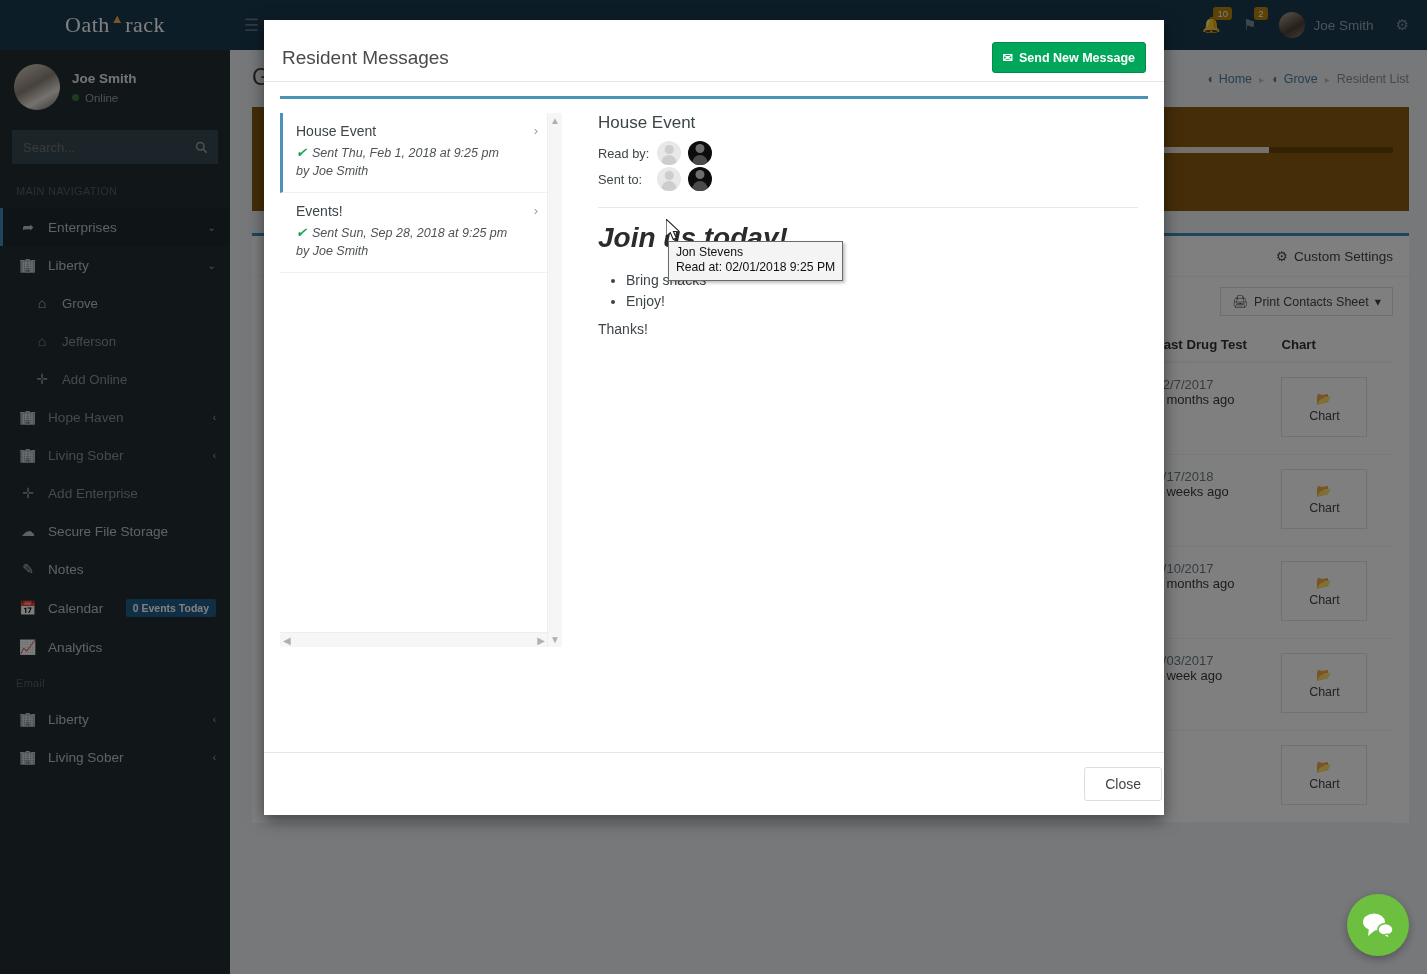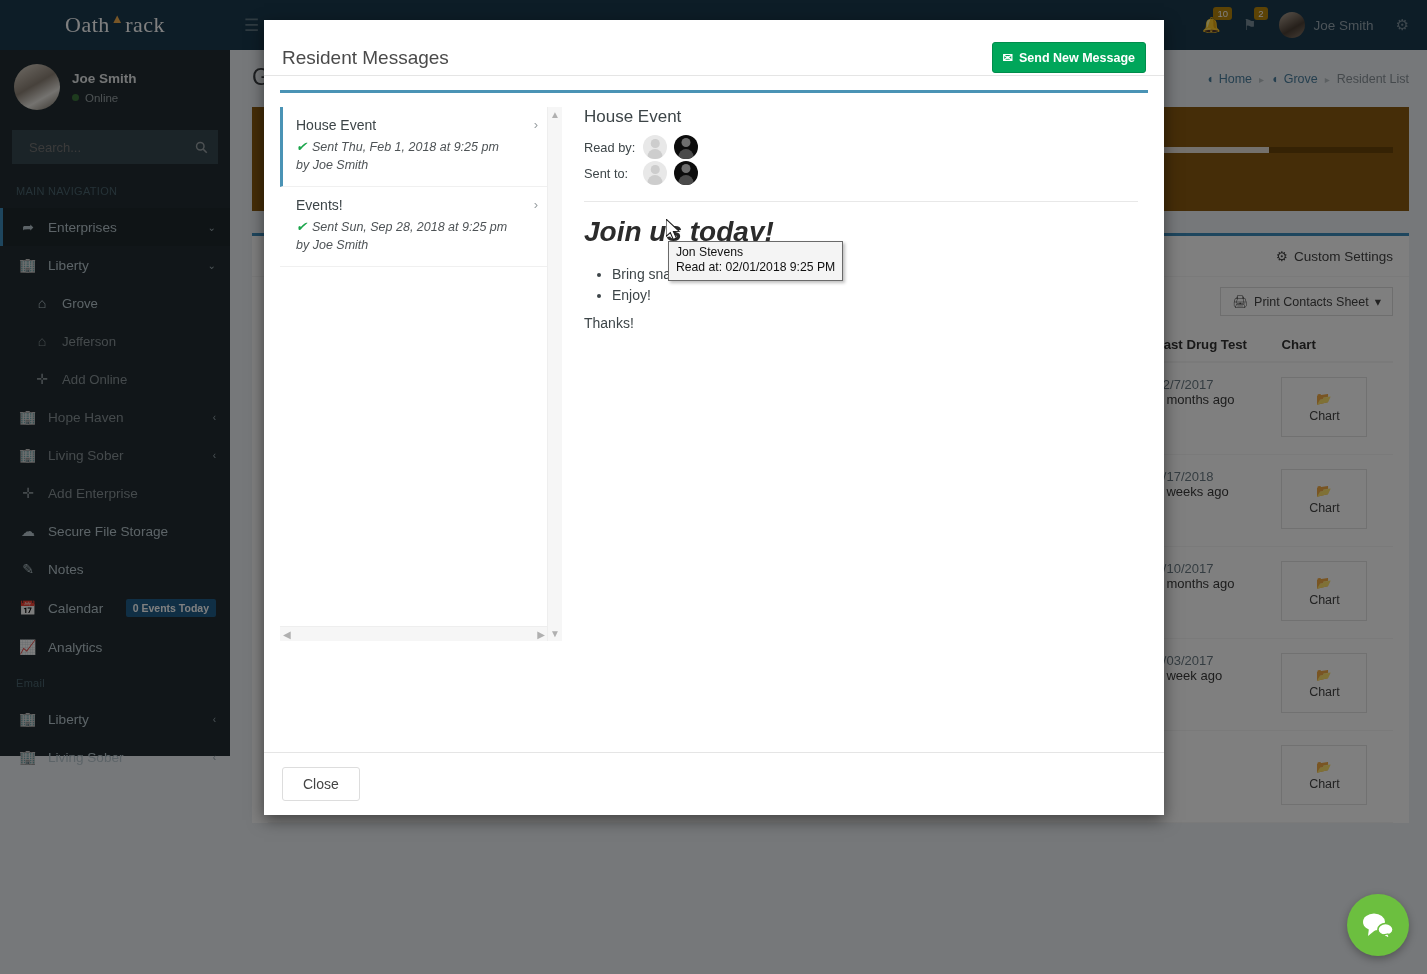--- a/index.html
+++ b/index.html
@@ -7,21 +7,21 @@
     width: 1427px; height: 974px;
     font-family: "Liberation Sans", sans-serif;
     overflow: hidden;
     background: #ecf0f5;
   }
   .app { position: relative; width: 1427px; height: 974px; }
 
   
   .sidebar {
     position: absolute; left: 0; top: 0;
-    width: 230px; height: 756px;
+    width: 230px; height: 974px;
     background: #222d32;
     z-index: 5;
   }
   .logo {
     height: 50px; background: #1a3a4f;
     display: flex; align-items: center; justify-content: center;
     color: #fff; font-size: 22px; letter-spacing: .5px;
     font-family: "Liberation Serif", serif;
   }
   .logo .logo-mark { color: #f0ad4e; margin: 0 1px; font-size: 13px; position: relative; top: -6px; }
@@ -32,21 +32,21 @@
     width: 46px; height: 46px; border-radius: 50%;
     background: linear-gradient(150deg,#cfc6ba 10%, #8e8377 45%, #e9e6e0 70%, #6b6255 100%);
     flex-shrink: 0; overflow: hidden;
   }
   .user-meta .uname { color: #e6e9ea; font-size: 13.5px; font-weight: bold; padding-bottom: 6px;}
   .user-meta .ustat { color: #9aa3a7; font-size: 11.5px; display:flex; align-items:center; gap:6px;}
   .dot-online { width: 7px; height: 7px; border-radius: 50%; background: #3c763d; display:inline-block;}
   .search-wrap { padding: 6px 12px 10px 12px; position: relative; }
   .search-box {
     width: 100%; height: 34px; background: #374850; border: 1px solid #374850;
-    color: #9aa3a7; font-size: 13px; padding: 0 34px 0 16px; outline: none;
+    color: #9aa3a7; font-size: 13px; padding: 0 34px 0 10px; outline: none;
     font-family: "Liberation Sans", sans-serif;
   }
   .search-btn {
     position: absolute; right: 12px; top: 6px; width: 34px; height: 34px;
     background: transparent; border: none; color: #9aa3a7; cursor: pointer;
     display:flex;align-items:center;justify-content:center;
   }
   .nav-header { color: #4b646f; font-size: 11px; padding: 11px 16px 11px 16px; letter-spacing: .3px;}
   .nav-item {
     display: flex; align-items: center; gap: 11px;
@@ -116,31 +116,31 @@
     font-size: 12.5px; color: #444; gap: 3px; cursor: pointer;
   }
 
   
   .overlay { position: absolute; inset: 0; background: rgba(0,0,0,.5); z-index: 40; }
   .modal {
     position: absolute; left: 264px; top: 20px; width: 900px; height: 795px;
     background: #fff; z-index: 50; box-shadow: 0 5px 15px rgba(0,0,0,.5);
     display: flex; flex-direction: column;
   }
-  .modal-head { padding: 22px 18px 2px 18px; border-bottom: 1px solid #e5e5e5; display:flex; align-items:center;justify-content:flex-end;}
+  .modal-head { padding: 22px 18px 8px 18px; border-bottom: 1px solid #e5e5e5; display:flex; align-items:center;justify-content:flex-end;}
   .modal-title { font-size: 19px; color: #4a4a4a; font-weight: normal; }
   .btn-green {
     margin-left: auto; background: #00a65a; border: 1px solid #008d4c; color: #fff;
     font-size: 12.5px; font-weight: bold; padding: 7px 10px; cursor: pointer;
     display: inline-flex; align-items: center; gap: 6px; border-radius: 3px;
     font-family: "Liberation Sans", sans-serif;
   }
   .modal-body { flex: 1; padding: 14px 16px 0 16px; position: relative; overflow: hidden;}
   .tabline { height: 3px; background: #4a93b5; margin: 0 0 14px 0; }
-  .modal-cols { display: flex; height: 560px; }
+  .modal-cols { display: flex; gap: 14px; height: 560px; }
 
   .msg-list-wrap { width: 282px; position: relative; }
   .msg-list {
     width: 268px; height: 534px; overflow: hidden; position: relative;
   }
   .msg-item { padding: 10px 26px 14px 16px; border-bottom: 1px solid #f0f0f0; position: relative; cursor: pointer;}
   .msg-item.selected { border-left: 3px solid #4a93b5; padding-left: 13px; }
   .msg-item .mi-title { font-size: 14px; color: #3d4548; padding-bottom: 6px;}
   .msg-item .mi-sent { font-size: 12.5px; color: #4e5356; font-style: italic; display:flex; align-items:center; gap:5px; padding-bottom:4px;}
   .msg-item .mi-by { font-size: 12.5px; color: #4e5356; font-style: italic; }
@@ -177,21 +177,21 @@
   .md-ul { margin: 0 0 12px 28px; }
   .md-ul li { font-size: 14px; color: #3d4548; margin-bottom: 5px; }
   .tooltip {
     position: absolute; left: 668px; top: 241px; z-index: 80;
     background: #f4f4f4; border: 1px solid #6a6a6a; padding: 3px 7px 4px 7px;
     box-shadow: 2px 2px 3px rgba(0,0,0,.25);
     font-size: 12.2px; color: #111; line-height: 1.25;
     font-family: "Liberation Sans", sans-serif;
   }
   .cursor { position: absolute; left: 666px; top: 219px; z-index: 85; }
-  .modal-foot { border-top: 1px solid #e5e5e5; padding: 14px 18px; display:flex; }
+  .modal-foot { border-top: 1px solid #e5e5e5; padding: 14px 2px; display:flex; justify-content:flex-end;}
   .btn-close {
     border: 1px solid #ddd; background: #fff; color: #444; font-size: 14px;
     padding: 8px 20px; cursor: pointer; border-radius: 3px;
     font-family: "Liberation Sans", sans-serif;
   }
 
   .chat-fab {
     position: absolute; right: 18px; bottom: 18px; width: 62px; height: 62px;
     border-radius: 50%; background: #6cbf3f; z-index: 60;
     display: flex; align-items: center; justify-content: center;

